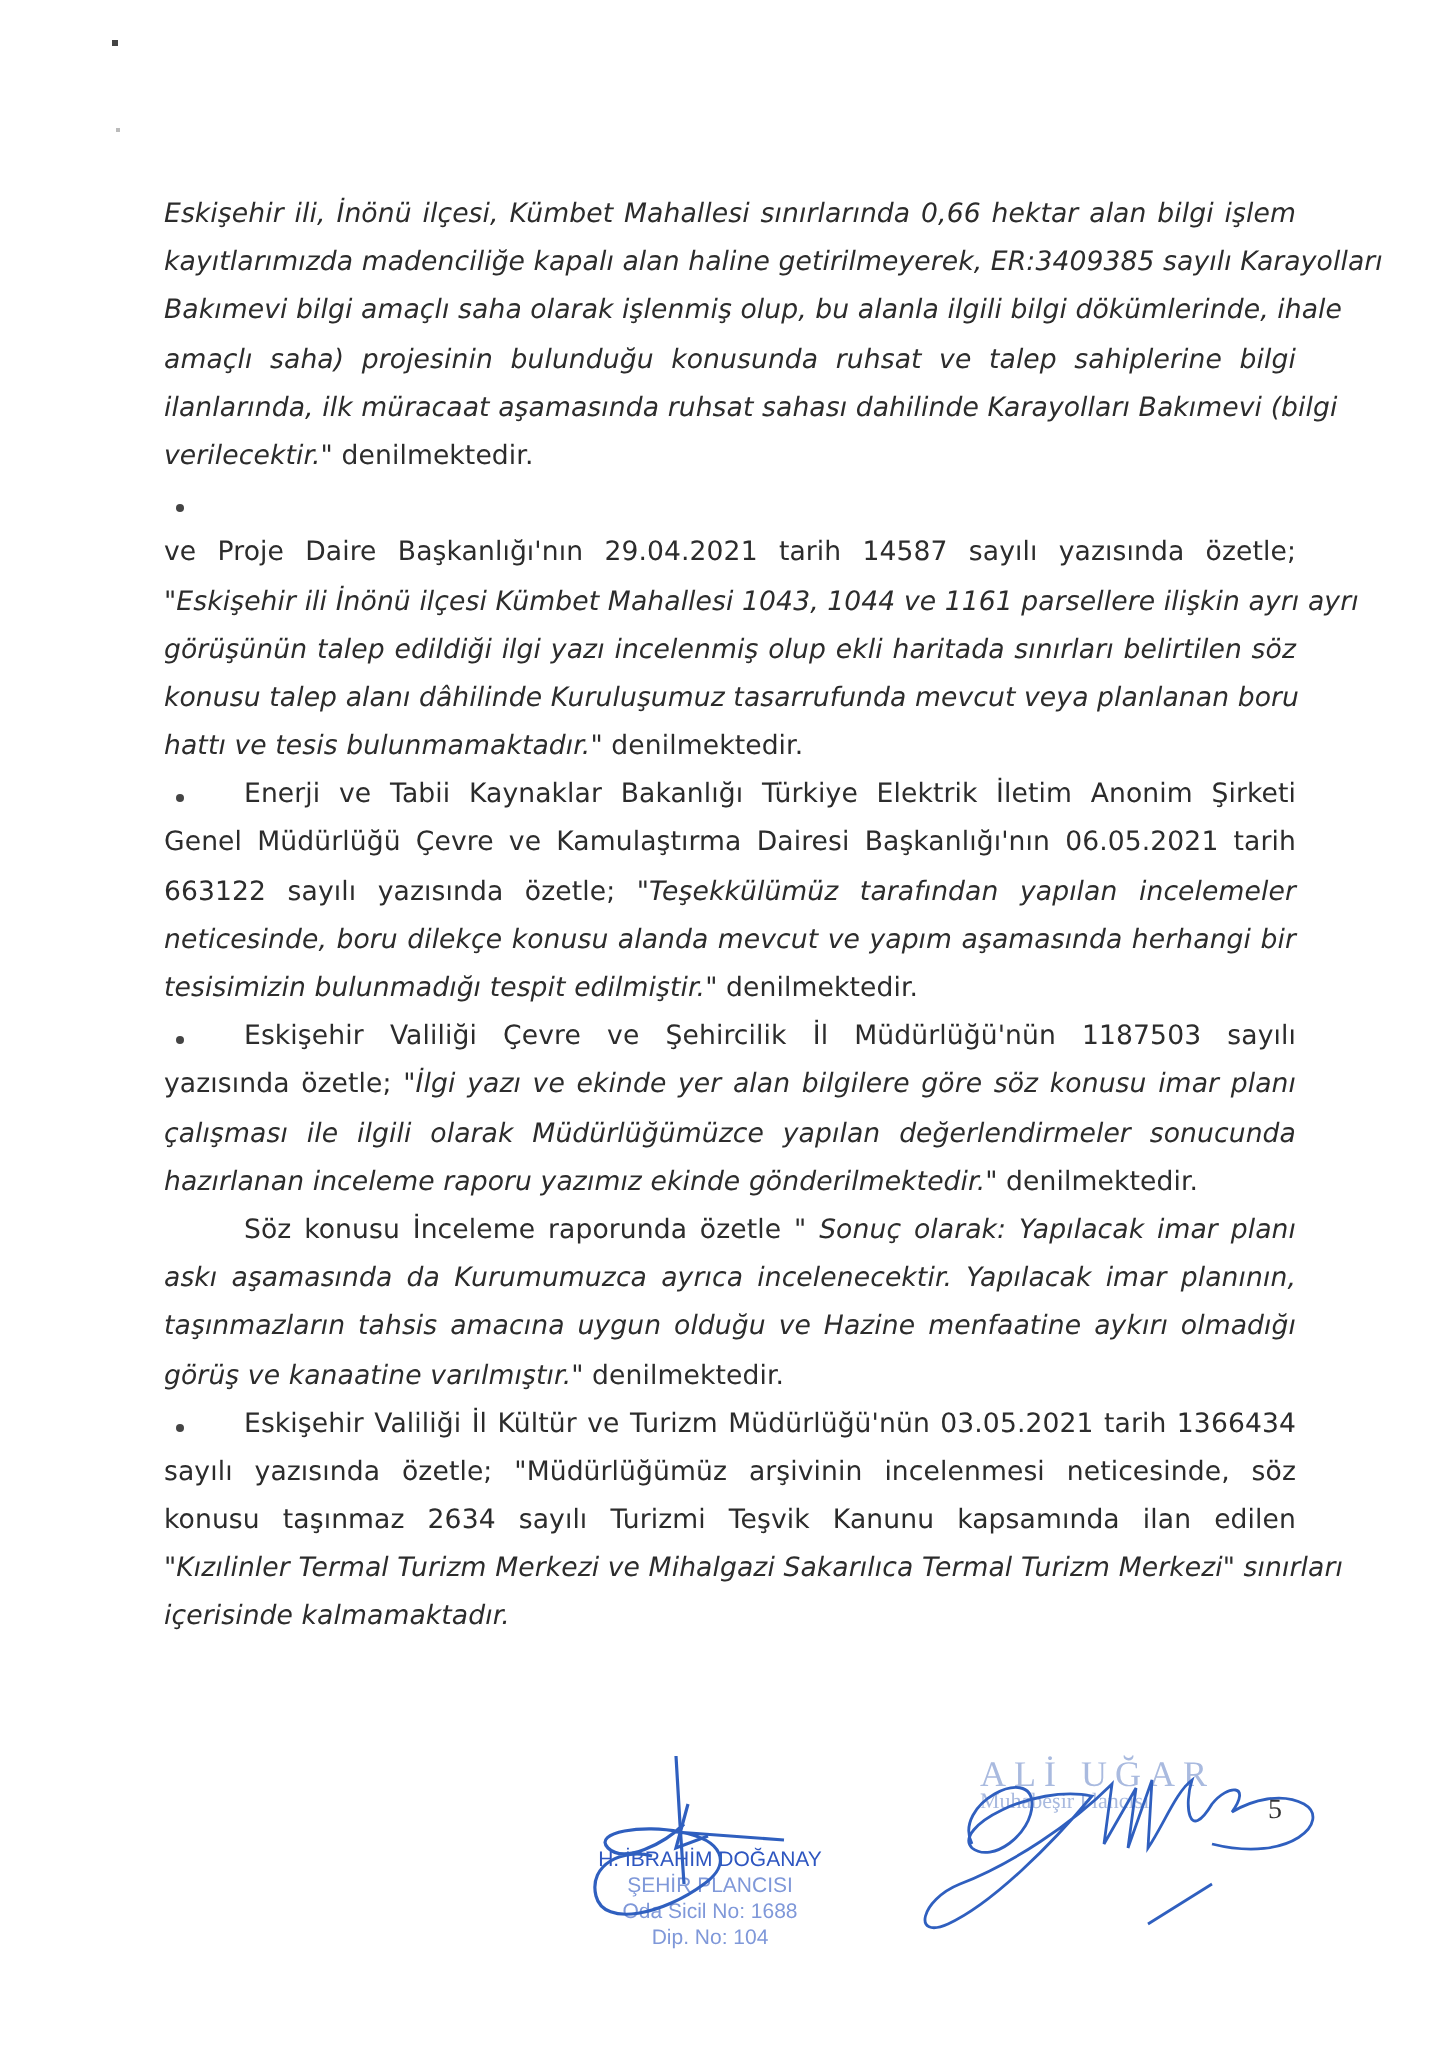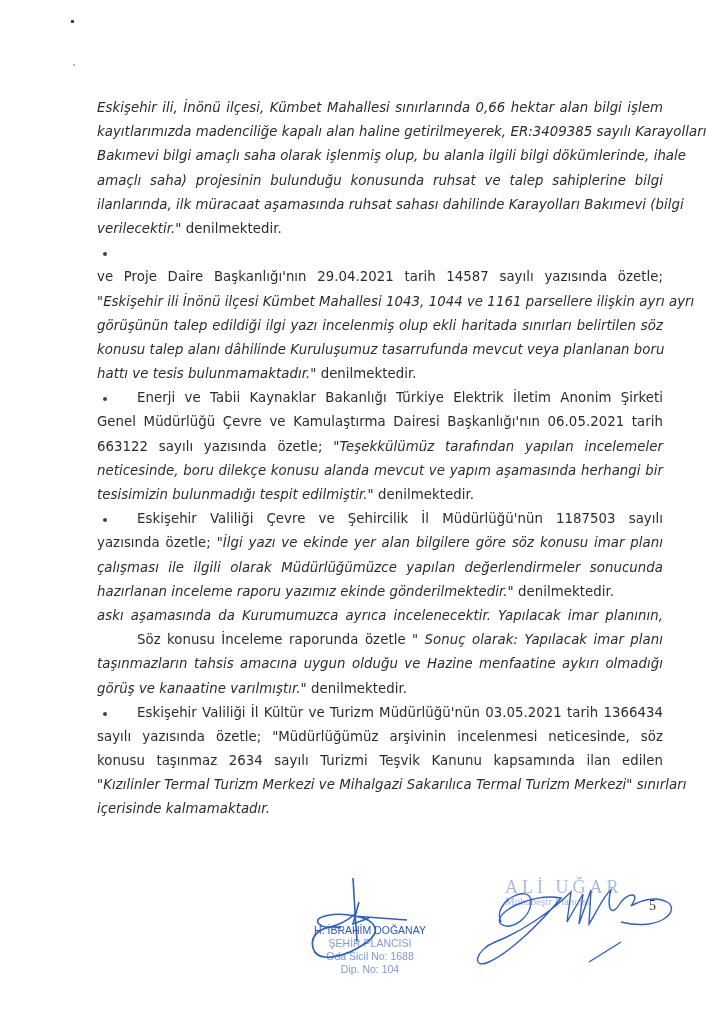--- a/index.html
+++ b/index.html
@@ -1,18 +1,18 @@
 <!DOCTYPE html>
 <html><head>
 <meta charset="utf-8">
 <style>
   html, body { margin: 0; padding: 0; background: #ffffff; }
   body { width: 724px; height: 1024px; position: relative; overflow: hidden;
          font-family: "DejaVu Sans", sans-serif; color: #2c2c2c; }
-  .page { position: absolute; left: 15px; top: 0; width: 673px; height: 1024px; background: #fff; }
+  .page { position: absolute; left: 0; top: 0; width: 673px; height: 1024px; background: #fff; }
   .corner-mark { position: absolute; left: 56px; top: 20px; width: 3px; height: 3px; background: #444; }
   .corner-mark2 { position: absolute; left: 58px; top: 64px; width: 2px; height: 2px; background: #bbb; }
   .body-text { position: absolute; left: 82px; width: 566px; top: 96px; }
   .line { font-size: 13.3px; line-height: 24.2px; height: 24.2px; white-space: nowrap;
           text-align: justify; text-align-last: justify; letter-spacing: 0.05px; }
   .line.last { text-align-last: left; }
   .line .it { font-style: italic; }
   .bullet-line { position: relative; }
   .bullet { display: inline-block; width: 4px; height: 4px; border-radius: 50%; background: #444;
             position: absolute; left: 6px; top: 11px; }
@@ -59,22 +59,22 @@
         <div class="line"><span class="it">neticesinde, boru dilekçe konusu alanda mevcut ve yapım aşamasında herhangi bir</span></div>
         <div class="line last"><span class="it">tesisimizin bulunmadığı tespit edilmiştir."</span><span>  denilmektedir.</span></div>
       </div>
       <div>
         <div class="line bullet-line"><span class="bullet"></span><span class="indent"></span><span>Eskişehir Valiliği Çevre ve Şehircilik İl Müdürlüğü'nün 1187503 sayılı</span></div>
         <div class="line"><span>yazısında özetle; </span><span class="it">"İlgi yazı ve ekinde yer alan bilgilere göre söz konusu imar planı</span></div>
         <div class="line"><span class="it">çalışması ile ilgili olarak Müdürlüğümüzce yapılan değerlendirmeler sonucunda</span></div>
         <div class="line last"><span class="it">hazırlanan inceleme raporu yazımız ekinde gönderilmektedir."</span><span>  denilmektedir.</span></div>
       </div>
       <div>
+        <div class="line"><span class="indent-p"></span><span>Söz konusu İnceleme raporunda özetle " </span><span class="it">Sonuç olarak: Yapılacak imar planı</span></div>
         <div class="line"><span class="it">askı aşamasında da Kurumumuzca ayrıca incelenecektir. Yapılacak imar planının,</span></div>
-        <div class="line"><span class="indent-p"></span><span>Söz konusu İnceleme raporunda özetle " </span><span class="it">Sonuç olarak: Yapılacak imar planı</span></div>
         <div class="line"><span class="it">taşınmazların tahsis amacına uygun olduğu ve Hazine menfaatine aykırı olmadığı</span></div>
         <div class="line last"><span class="it">görüş ve kanaatine varılmıştır."</span><span> denilmektedir.</span></div>
       </div>
       <div>
         <div class="line bullet-line"><span class="bullet"></span><span class="indent"></span><span>Eskişehir Valiliği İl Kültür ve Turizm Müdürlüğü'nün 03.05.2021 tarih 1366434</span></div>
         <div class="line"><span>sayılı yazısında özetle; "Müdürlüğümüz arşivinin incelenmesi neticesinde, söz</span></div>
         <div class="line"><span>konusu taşınmaz 2634 sayılı Turizmi Teşvik Kanunu kapsamında ilan edilen</span></div>
         <div class="line"><span class="it">"Kızılinler Termal Turizm Merkezi ve Mihalgazi Sakarılıca Termal Turizm Merkezi" sınırları</span></div>
         <div class="line last"><span class="it">içerisinde kalmamaktadır.</span></div>
       </div>

